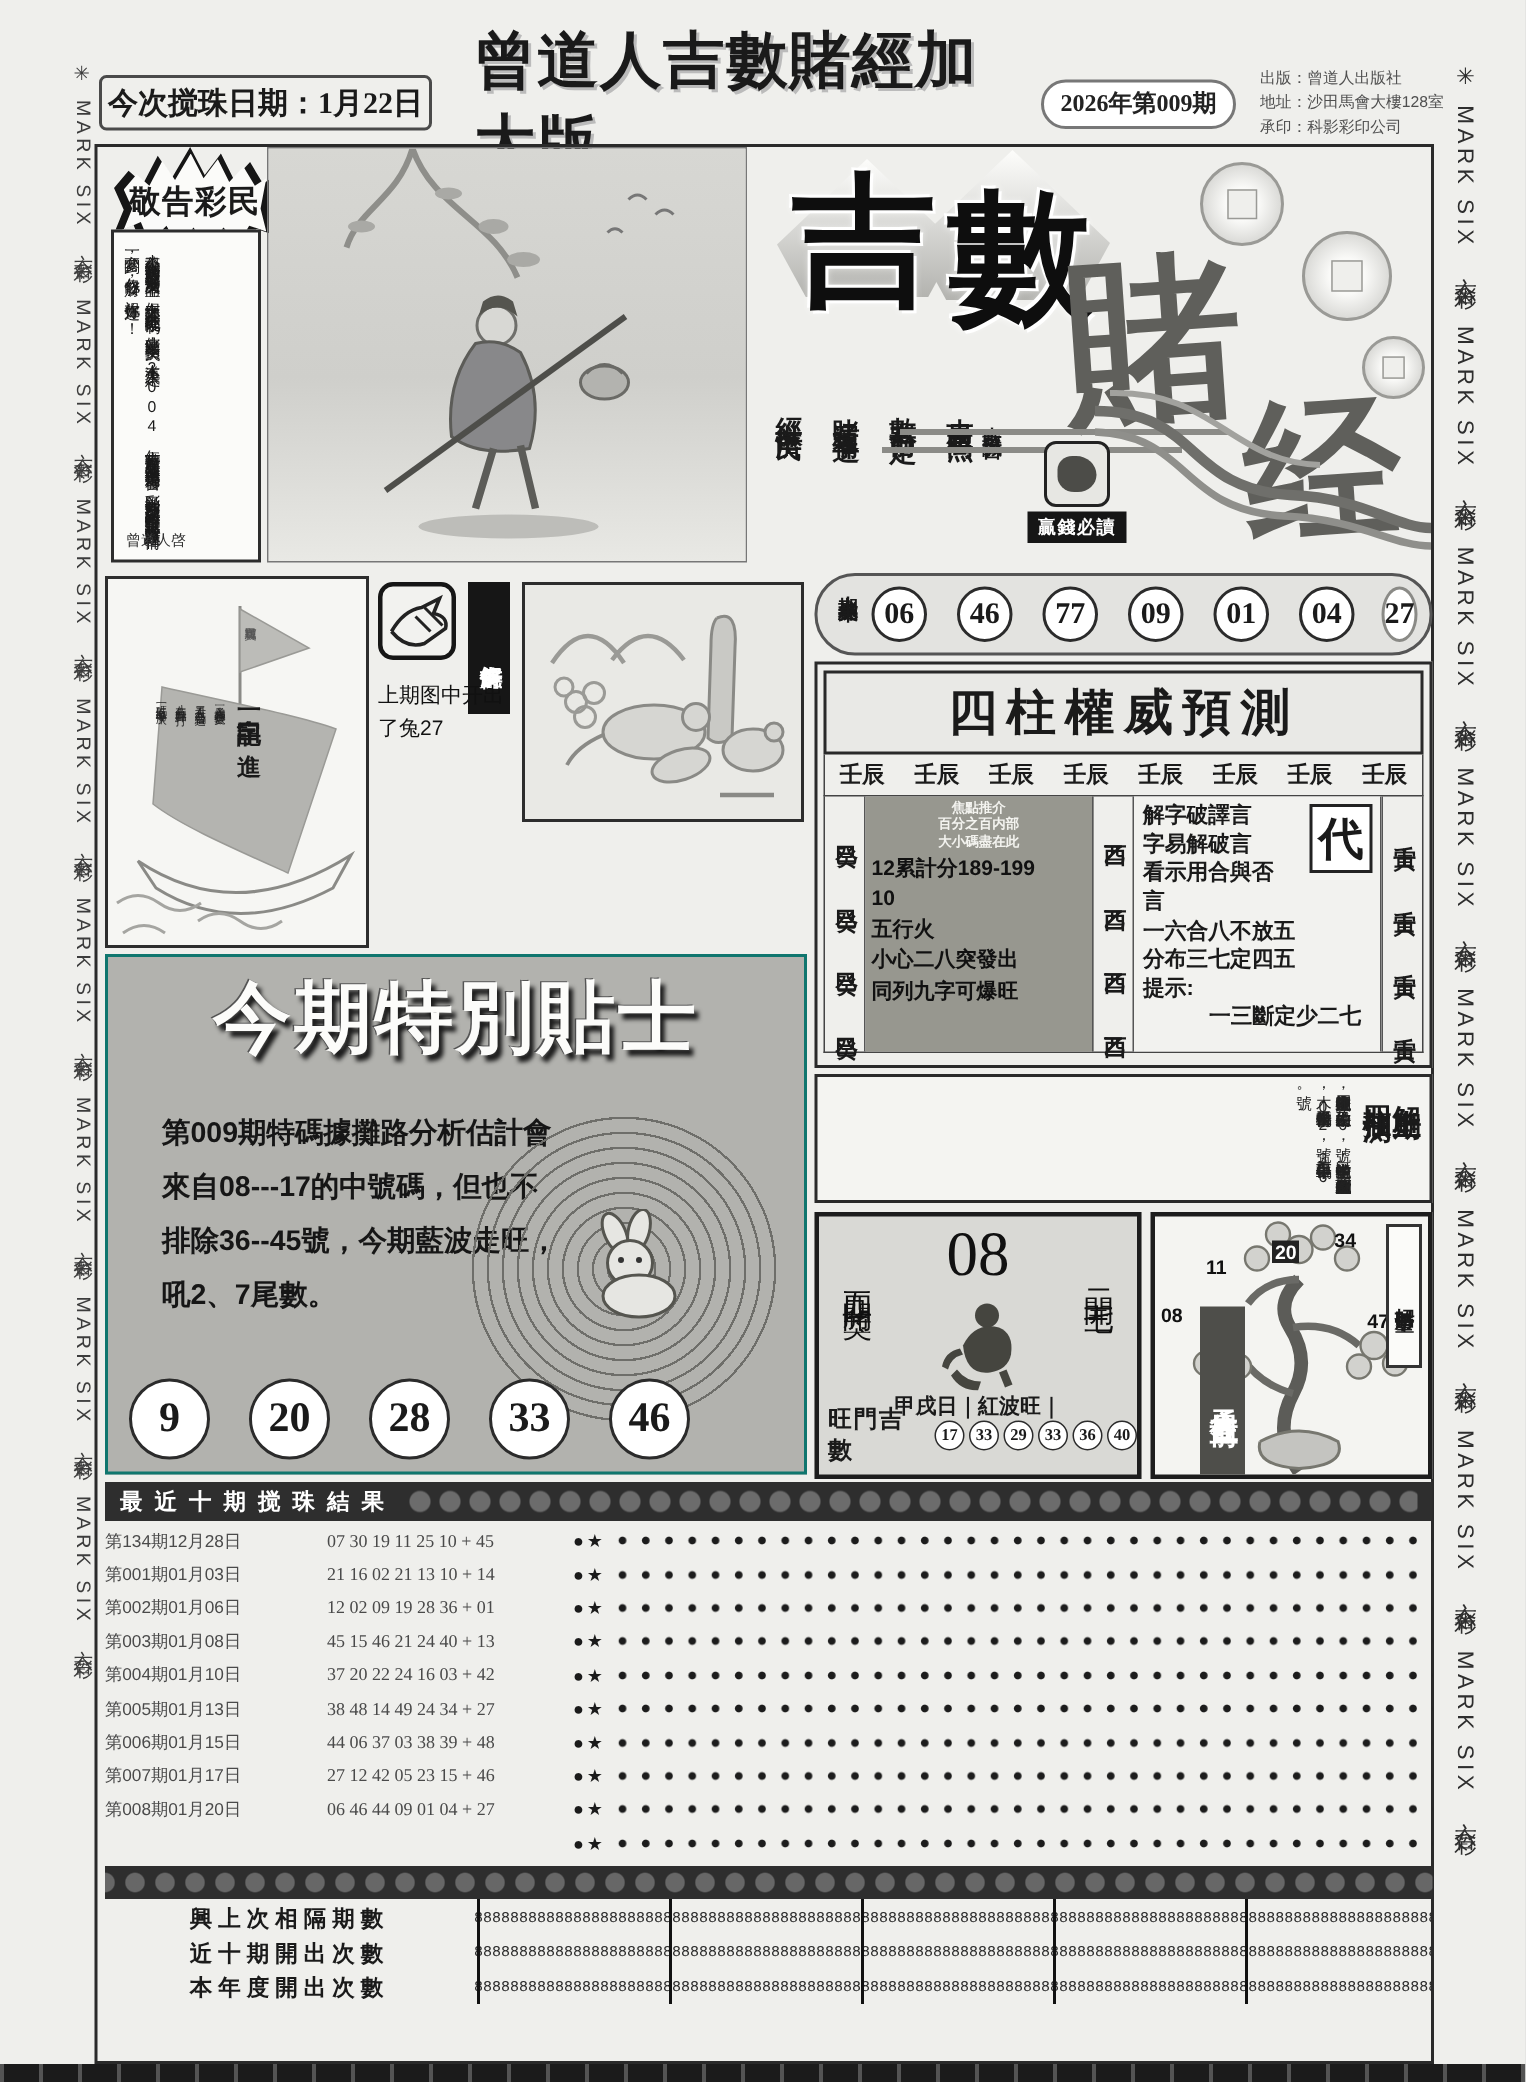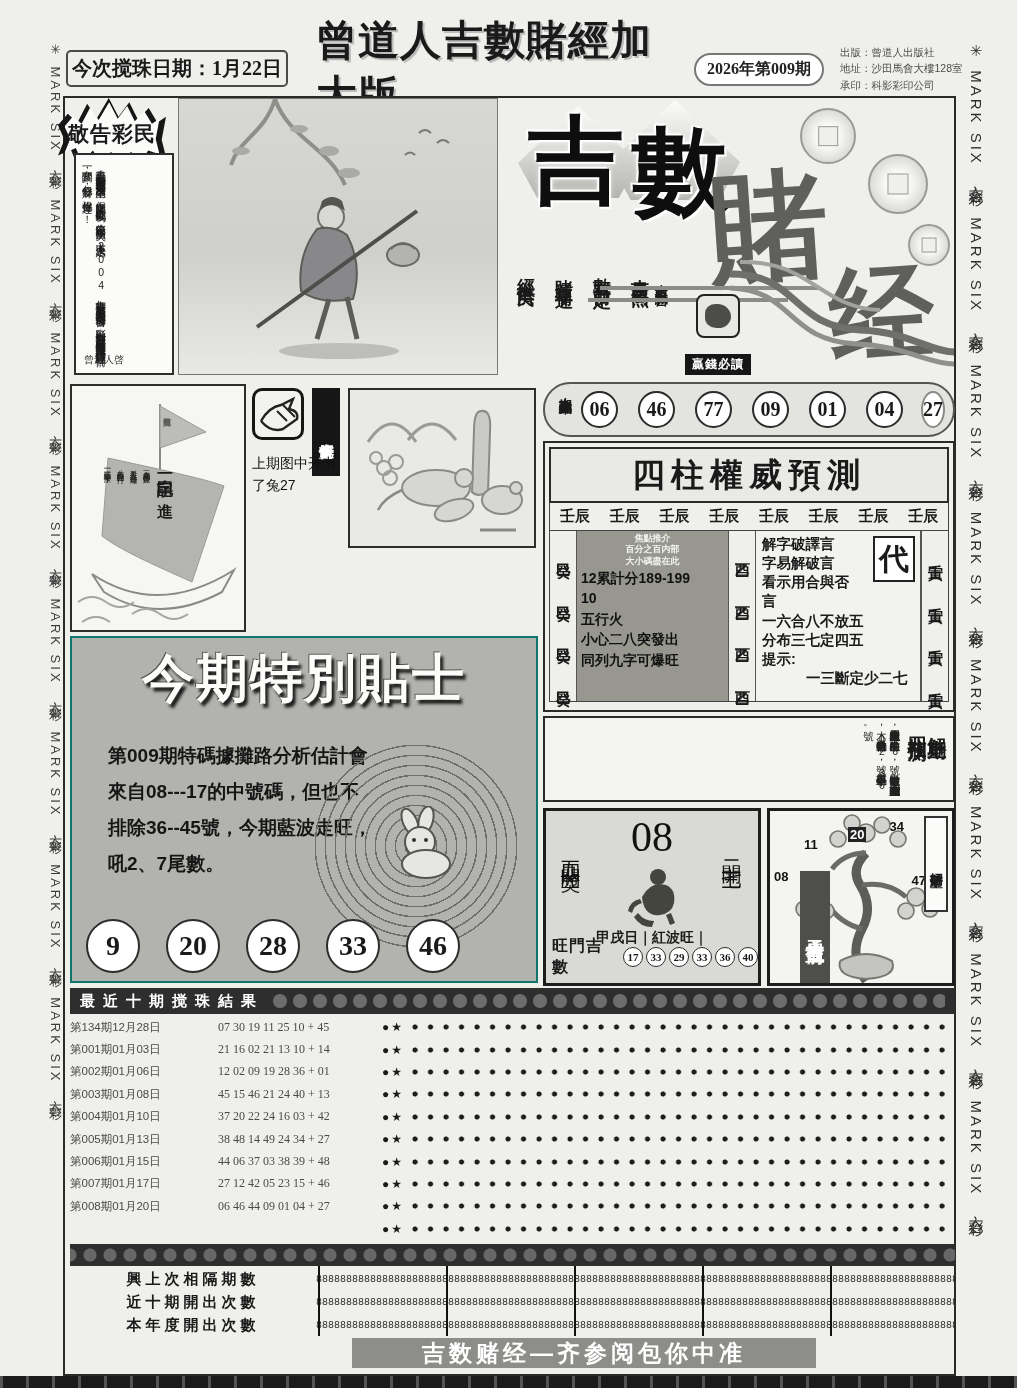--- a/index.html
+++ b/index.html
@@ -22,21 +22,21 @@
            display:flex;align-items:center;justify-content:center;font-size:20px;font-weight:bold}
   .masthead{left:316px;top:40px;width:372px;height:56px;display:flex;align-items:center;justify-content:center;
             font-size:41px;font-weight:bold;letter-spacing:1px;text-shadow:2px 2px 0 #bbb}
   .issue{left:694px;top:53px;width:130px;height:33px;border:2px solid #777;border-radius:17px;background:#fff;
          display:flex;align-items:center;justify-content:center;font-size:16px;font-weight:bold;color:#222}
   .pub{left:840px;top:44px;width:148px;font-size:10.5px;color:#4f4f4f;line-height:1.55}
 
   .frame{left:63px;top:96px;width:893px;height:1280px;border:2px solid #2a2a2a;pointer-events:none}
 
   
-  .burst{left:58px;top:98px;width:108px;height:72px}
+  .burst{left:76px;top:98px;width:108px;height:72px}
   .burst .b1,.burst .b2{position:absolute;inset:0;
       clip-path:polygon(0% 38%,9% 22%,18% 34%,27% 8%,36% 28%,47% 0%,56% 26%,66% 6%,74% 30%,84% 14%,92% 34%,100% 26%,96% 58%,100% 82%,88% 76%,80% 96%,70% 78%,58% 100%,49% 78%,38% 98%,30% 76%,18% 94%,12% 72%,0% 80%,6% 58%)}
   .burst .b1{background:#161616}
   .burst .b2{background:#fbfbf9;transform:scale(.88)}
   .burst .t{position:absolute;inset:0;display:flex;align-items:center;justify-content:center;
             font-size:21px;font-weight:bold;letter-spacing:1px}
   .noticebox{left:74px;top:153px;width:100px;height:222px;border:2px solid #2d2d2d;background:#fbfbf9;padding:6px 4px}
   .noticebody{height:188px;font-size:10.5px;line-height:1.3;letter-spacing:1px}
   .noticesig{position:absolute;left:8px;bottom:6px;font-size:10px;color:#333}
 
@@ -51,21 +51,21 @@
   .bigcal{position:absolute;font-weight:bold;color:#5f5f5b;transform:rotate(-4deg)}
   .coin{position:absolute;border-radius:50%;border:2px solid #9a9a96;background:radial-gradient(#fafaf8 30%,#c4c4c0)}
   .coin::after{content:"";position:absolute;left:50%;top:50%;width:34%;height:34%;transform:translate(-50%,-50%);
                background:#efefec;border:1px solid #9a9a96}
   .slogans{position:absolute;left:14px;top:168px;display:flex;flex-direction:row-reverse;gap:14px}
   .slogans span{font-size:18px;font-weight:bold;height:120px;letter-spacing:4px}
   .subslogan{position:absolute;left:152px;top:178px;font-size:13px;font-weight:bold;height:100px;letter-spacing:3px}
   .sealwrap{position:absolute;left:185px;top:198px;width:66px;text-align:center}
   .koala{width:44px;height:44px;margin:0 auto;border-radius:8px;border:2px solid #222;background:#e7e7e3;position:relative}
   .koala::after{content:"";position:absolute;left:7px;top:8px;width:26px;height:24px;border-radius:40% 55% 50% 45%;background:#4c4c48}
-  .seal{margin-top:16px;background:#161616;color:#fff;font-size:12px;font-weight:bold;padding:2px 3px;letter-spacing:1px}
+  .seal{margin-top:3px;background:#161616;color:#fff;font-size:12px;font-weight:bold;padding:2px 3px;letter-spacing:1px}
   .stripe{position:absolute;height:4px;background:#8b8b87}
 
   
   .resultstrip{left:543px;top:382px;width:412px;height:55px;border:2px solid #555;border-radius:27px;
                background:#e3e3e0;display:flex;align-items:center;gap:9px;padding:0 12px}
   .resultstrip .lab{font-size:13px;font-weight:bold;height:46px;line-height:1.15;letter-spacing:1px}
   .ball{border-radius:50%;background:#fff;border:2px solid #2b2b2b;display:flex;align-items:center;justify-content:center;
         font-weight:bold}
   .b37{width:37px;height:37px;font-size:20px}
   .resultstrip .spacer{flex:1}
@@ -572,16 +572,15 @@
   <div class="abs statrow" style="top:1314px">
     <span class="lbl">本年度開出次數</span>
     <span class="eights">88888888888888888888888888888888888888888888888888888888888888888888888888888888888888888888888888888888888888888888</span>
   </div>
   <div class="abs vsep" style="left:318px"></div>
   <div class="abs vsep" style="left:446px"></div>
   <div class="abs vsep" style="left:574px"></div>
   <div class="abs vsep" style="left:702px"></div>
   <div class="abs vsep" style="left:830px"></div>
 
-  <div class="abs footerband">吉数赌经—齐参阅包你中准</div>
   <div class="abs bstrip"></div>
 
 </div>
 
 </body></html>

